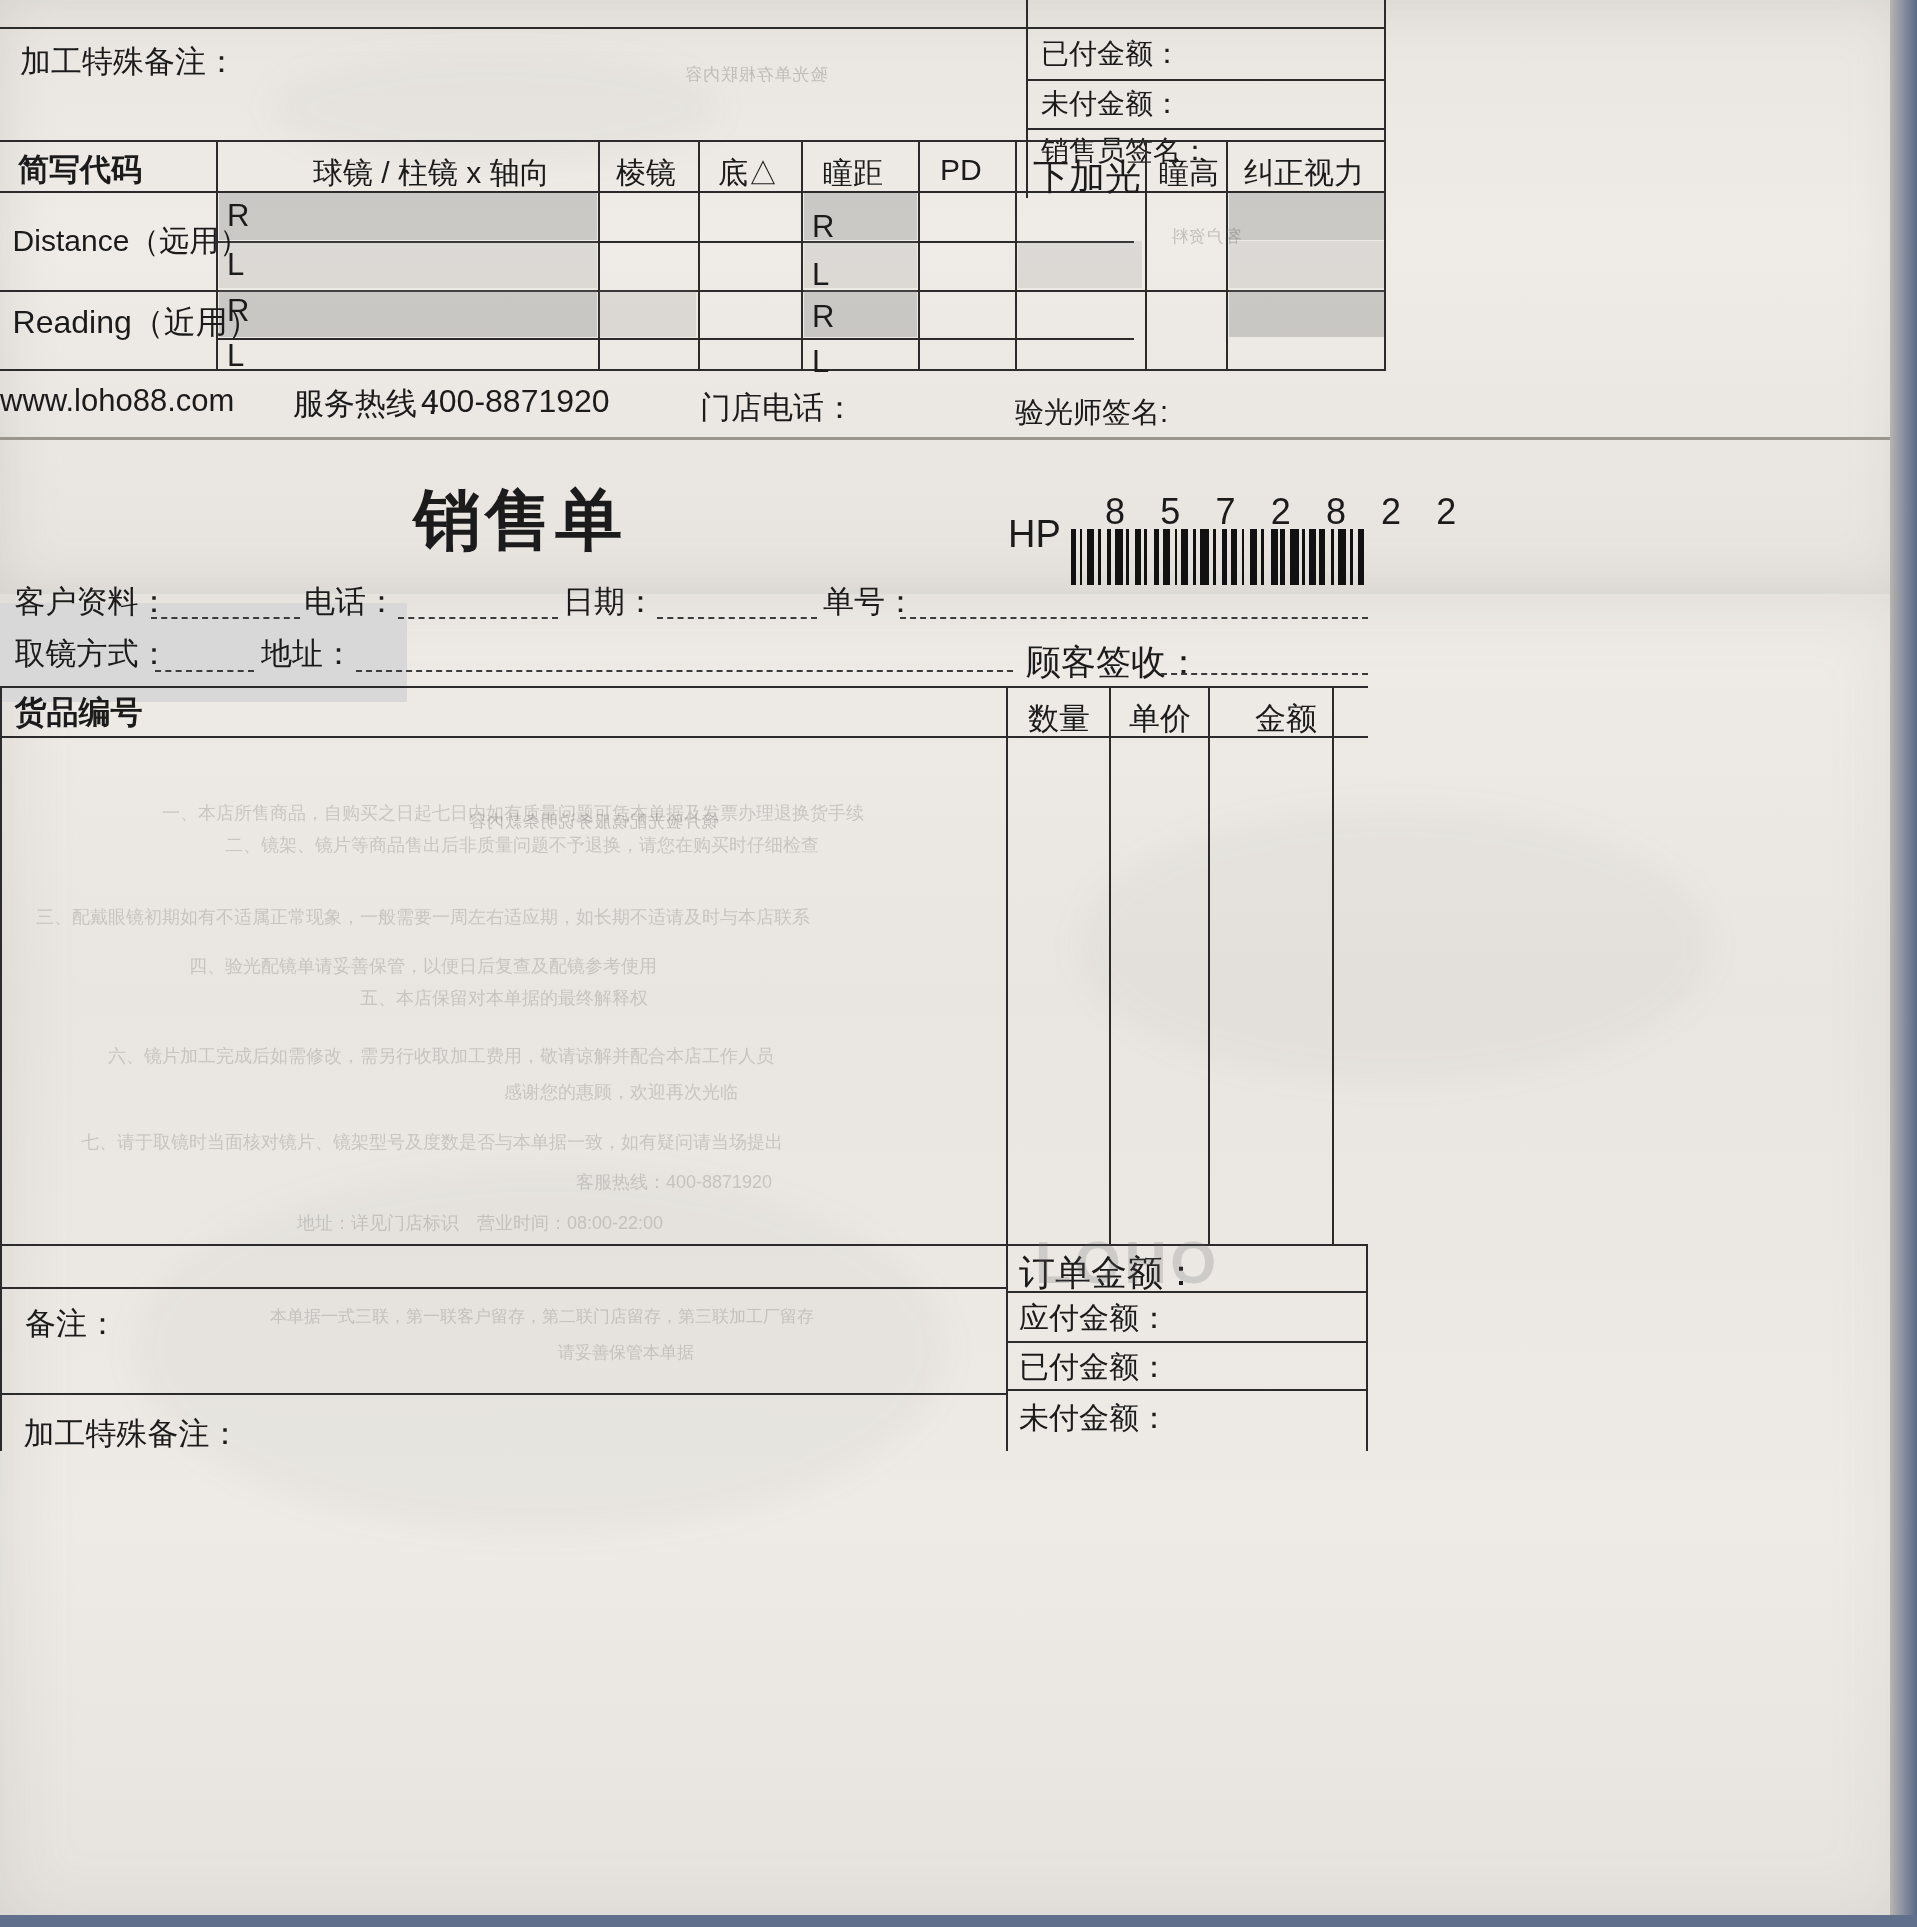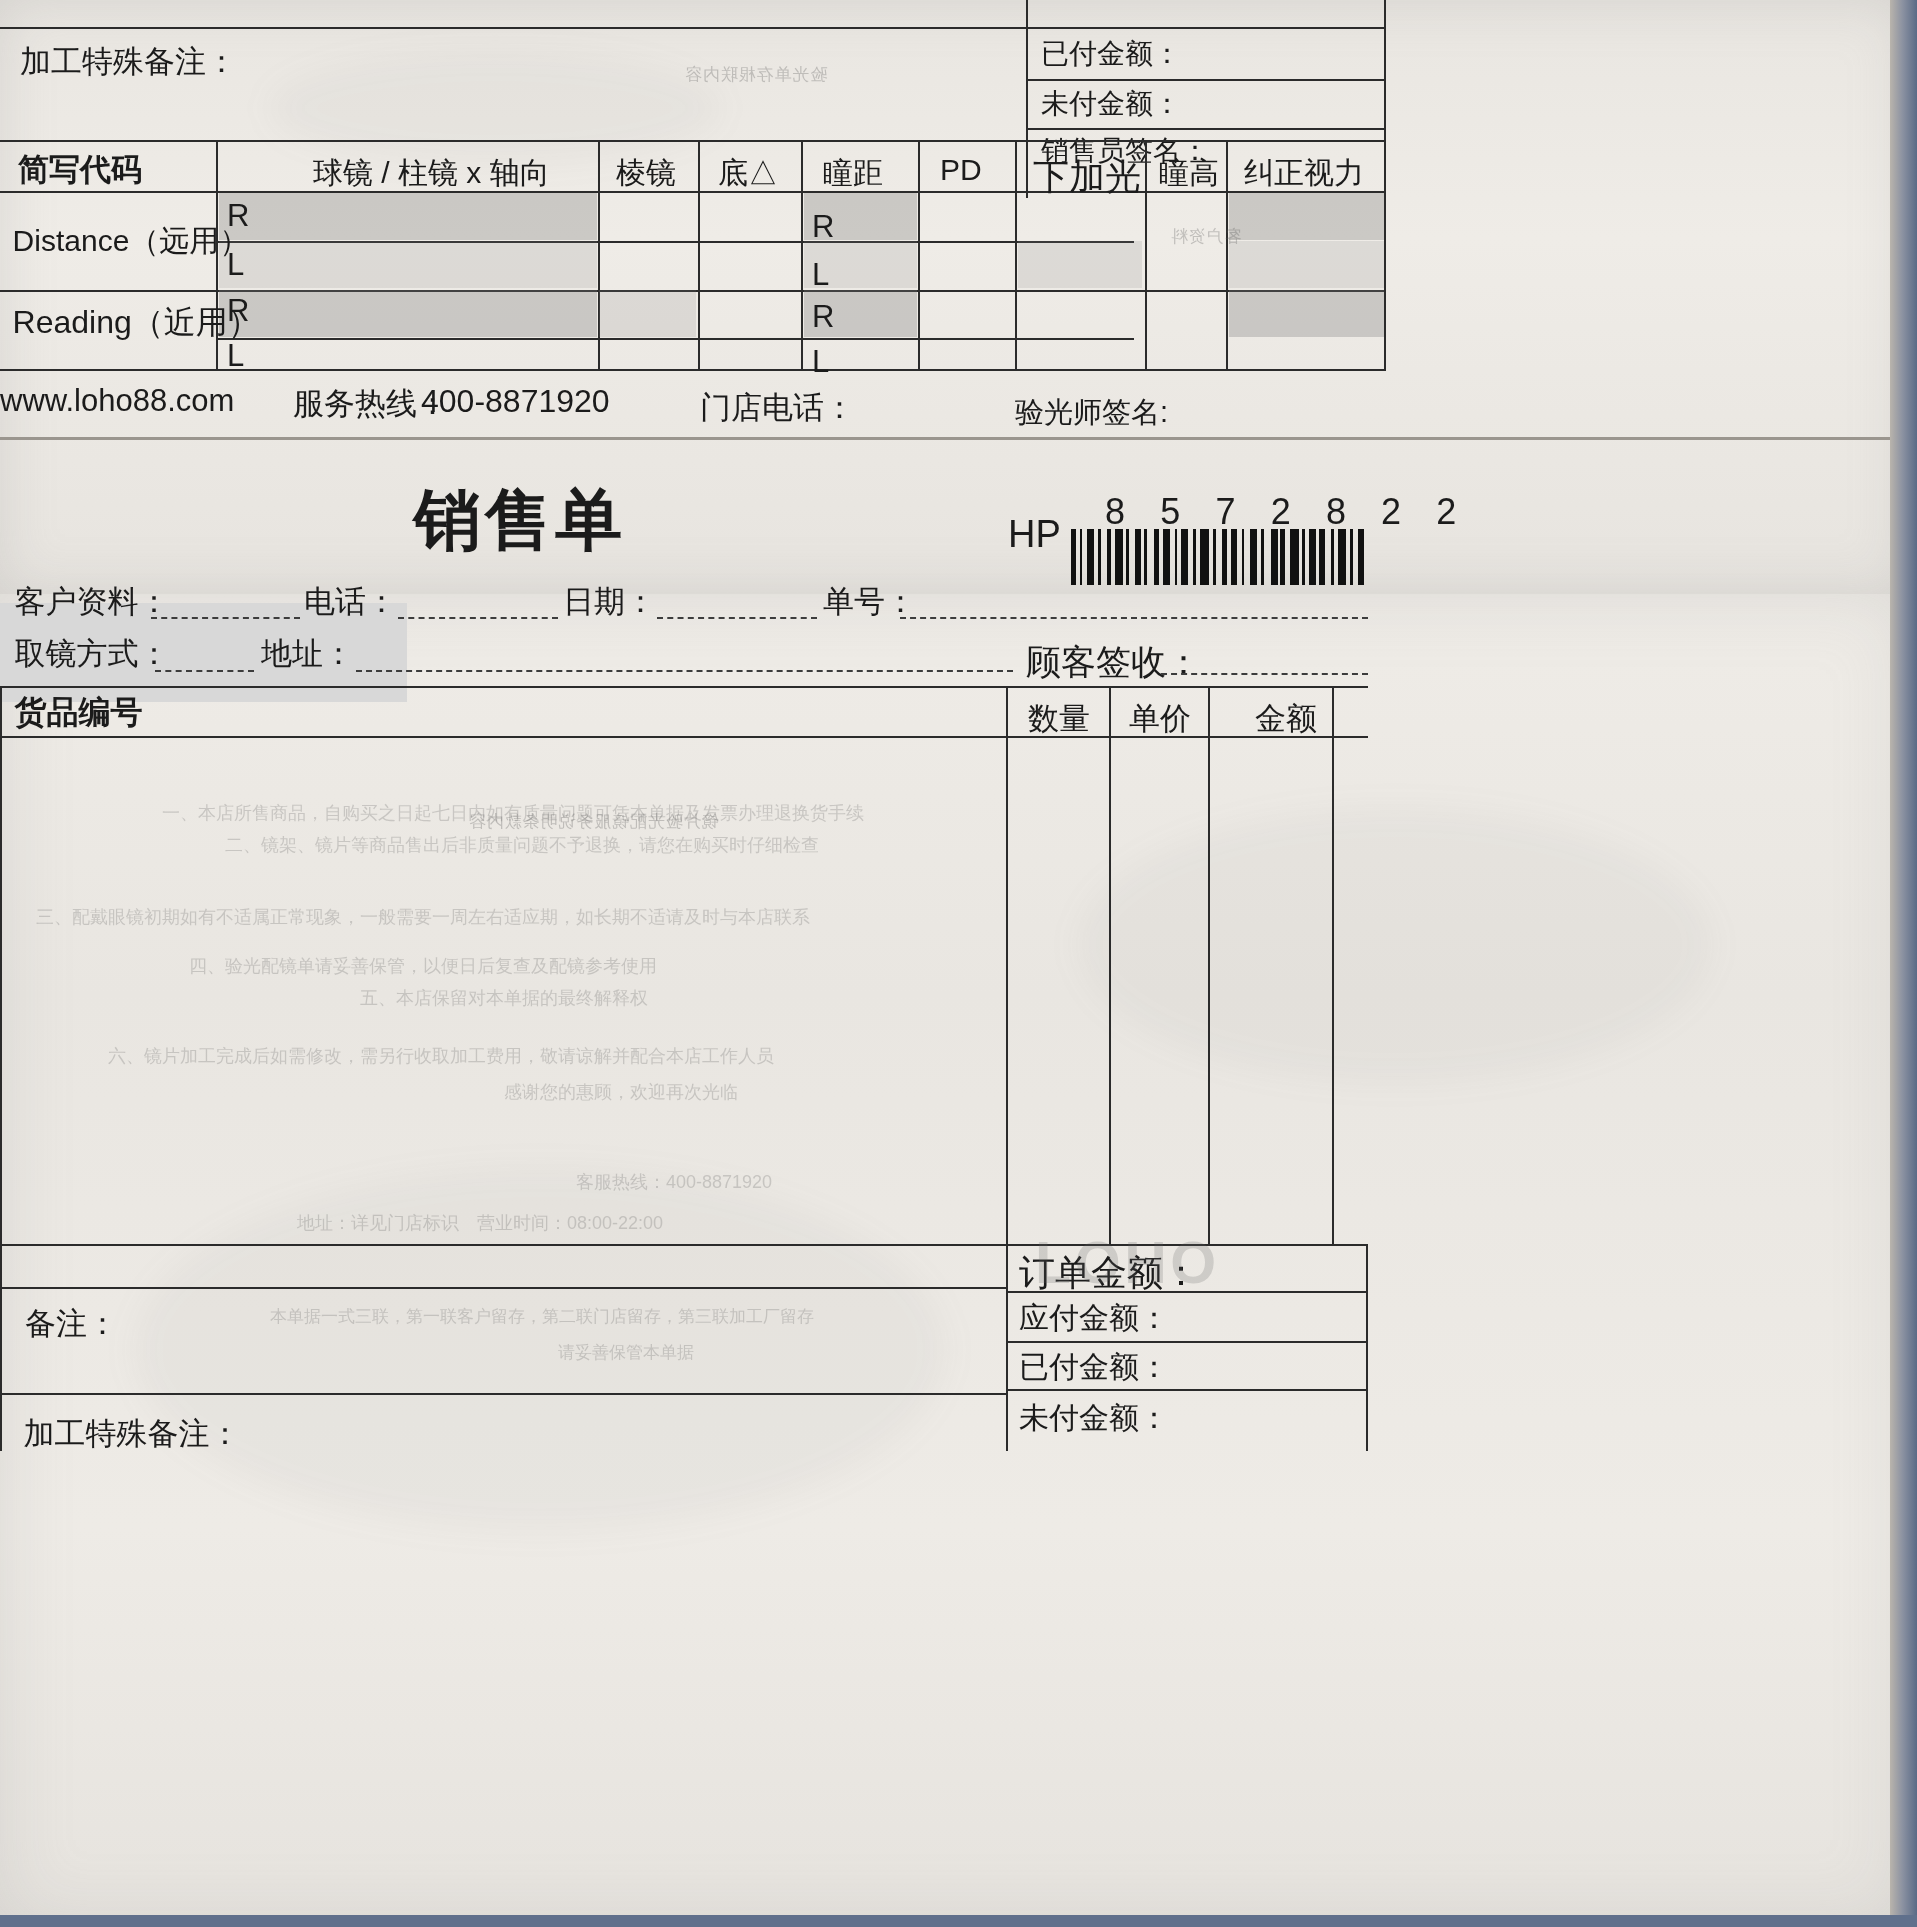--- a/index.html
+++ b/index.html
@@ -365,20 +365,21 @@
 
   <div class="bigghost" style="left:1035px;top:1229px;">LOHO</div>
 
   <div class="ghost2" style="left:162px;top:801px;font-size:18px;">一、本店所售商品，自购买之日起七日内如有质量问题可凭本单据及发票办理退换货手续</div>
   <div class="ghost2" style="left:225px;top:833px;font-size:18px;">二、镜架、镜片等商品售出后非质量问题不予退换，请您在购买时仔细检查</div>
   <div class="ghost2" style="left:36px;top:905px;font-size:18px;">三、配戴眼镜初期如有不适属正常现象，一般需要一周左右适应期，如长期不适请及时与本店联系</div>
   <div class="ghost2" style="left:189px;top:954px;font-size:18px;">四、验光配镜单请妥善保管，以便日后复查及配镜参考使用</div>
   <div class="ghost2" style="left:360px;top:986px;font-size:18px;text-align:center;">五、本店保留对本单据的最终解释权</div>
   <div class="ghost2" style="left:108px;top:1044px;font-size:18px;">六、镜片加工完成后如需修改，需另行收取加工费用，敬请谅解并配合本店工作人员</div>
   <div class="ghost2" style="left:504px;top:1080px;font-size:18px;">感谢您的惠顾，欢迎再次光临</div>
+  <div class="ghost2" style="left:81px;top:1130px;font-size:18px;">七、请于取镜时当面核对镜片、镜架型号及度数是否与本单据一致，如有疑问请当场提出</div>
   <div class="ghost2" style="left:576px;top:1170px;font-size:18px;">客服热线：400-8871920</div>
   <div class="ghost2" style="left:297px;top:1211px;font-size:18px;">地址：详见门店标识　营业时间：08:00-22:00</div>
   <div class="ghost2" style="left:270px;top:1305px;font-size:17px;">本单据一式三联，第一联客户留存，第二联门店留存，第三联加工厂留存</div>
   <div class="ghost2" style="left:558px;top:1341px;font-size:17px;">请妥善保管本单据</div>
 
   <div class="ghost" style="left:468px;top:810px;">镜片验光配镜服务说明条款内容</div>
   <div class="ghost" style="left:684px;top:63px;">验光单存根联内容</div>
   <div class="ghost" style="left:1170px;top:225px;">客户资料</div>
 
 </div>

